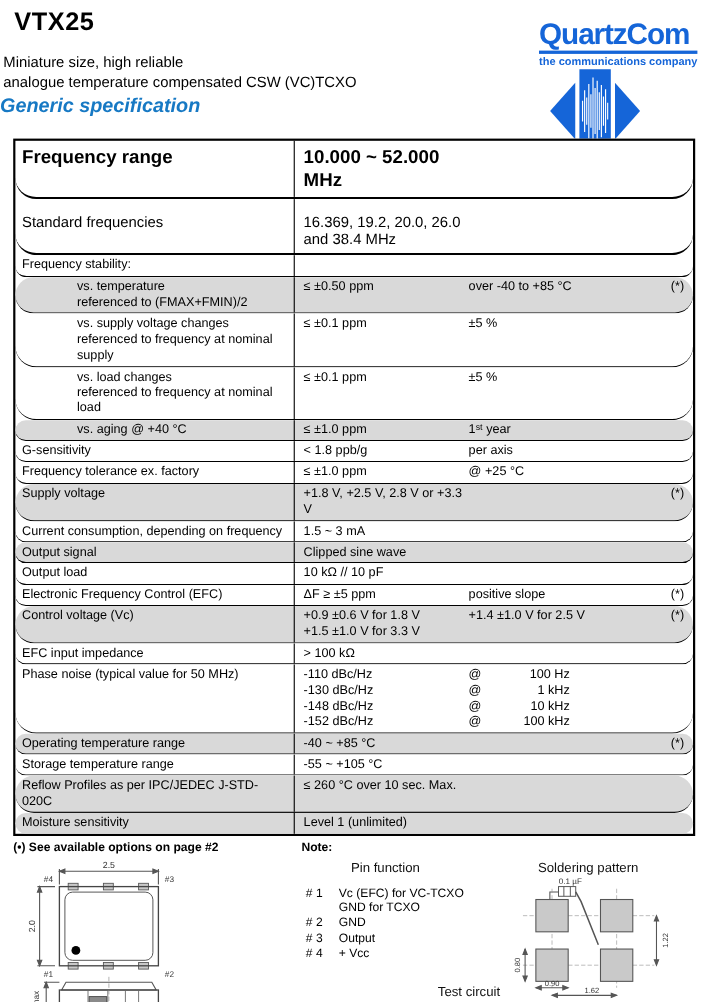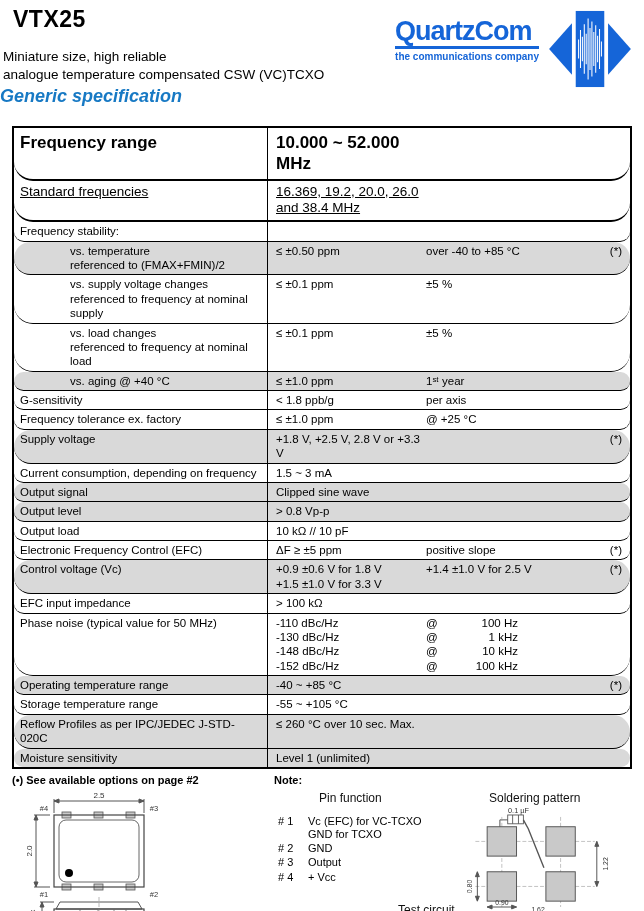--- a/index.html
+++ b/index.html
@@ -3,21 +3,21 @@
 <meta charset="utf-8">
 <style>
   html,body{margin:0;padding:0;background:#fff;}
   body{width:644px;height:911px;font-family:"Liberation Sans", sans-serif;color:#000;position:relative;overflow:hidden;}
   .page{position:relative;width:644px;height:911px;}
 
   
   .product{position:absolute;top:6px;left:13px;font-size:23px;font-weight:bold;letter-spacing:0.5px;}
   .subtitle{position:absolute;top:48px;left:3px;font-size:13.5px;line-height:1.35;}
   .doctype{position:absolute;top:86px;left:0;width:644px;font-size:18px;font-weight:bold;font-style:italic;color:#1779c4;}
-  .logo{position:absolute;top:10px;right:10px;display:flex;align-items:flex-start;}
+  .logo{position:absolute;top:10px;right:10px;display:flex;align-items:flex-start;flex-direction:column;}
   .logo-textblock{margin-top:8px;}
   .logo-word{font-size:27px;font-weight:bold;color:#1565d8;line-height:1;letter-spacing:-1px;border-bottom:3px solid #1565d8;padding-bottom:1px;}
   .logo-tag{font-size:10px;font-weight:bold;color:#1565d8;margin-top:2px;text-align:center;letter-spacing:0;}
   .logo-mark{margin-left:7px;}
 
   
   .content{position:absolute;top:126px;left:12px;width:620px;}
 
   
   #spec-table{border:2px solid #000;background:#fff;}
@@ -27,21 +27,21 @@
   .tlabel{flex:0 0 254px;width:254px;border-right:1px solid #000;padding:2px 6px;box-sizing:border-box;}
   .tlabel.indent{padding-left:56px;}
   .tvalue{flex:1;padding:2px 8px;box-sizing:border-box;}
   .vrow{display:flex;}
   .vcol{flex:0 0 150px;width:150px;}
   .ccol{flex:1;}
   .scol{width:36px;text-align:right;}
   .trow.h1{border-bottom:2px solid #000;}
   .trow.h1 .tlabel,.trow.h1 .tvalue{font-size:17px;font-weight:bold;padding-top:4px;padding-bottom:4px;}
   .trow.h2{border-bottom:2px solid #000;}
-  .trow.h2 .tlabel,.trow.h2 .tvalue{font-size:13.5px;padding-top:3px;padding-bottom:3px;text-decoration:underline;}
+  .trow.h2 .tlabel,.trow.h2 .tvalue{font-size:13.5px;padding-top:13px;padding-bottom:3px;}
   .pnline{display:flex;}
   .pnv{width:150px;}
   .pnat{width:26px;}
   .pnf{width:66px;text-align:right;}
 
   
   .footnote{display:flex;font-size:11px;font-weight:bold;margin-top:5px;}
   .fn-left{width:262px;}
   .fn-note-label{width:76px;}
   .fn-note-text{flex:1;}
@@ -259,34 +259,20 @@
           </div>
         </div>
         <div class="trow gray">
           <div class="tlabel">
             <div>Output signal</div>
           </div>
           <div class="tvalue">
             <div class="vrow">
               <div class="vcol">
                 <div>Clipped sine wave</div>
-              </div>
-              <div class="ccol"></div>
-              <div class="scol"></div>
-            </div>
-          </div>
-        </div>
-        <div class="trow gray">
-          <div class="tlabel">
-            <div>Output level</div>
-          </div>
-          <div class="tvalue">
-            <div class="vrow">
-              <div class="vcol">
-                <div>&gt; 0.8 Vp-p</div>
               </div>
               <div class="ccol"></div>
               <div class="scol"></div>
             </div>
           </div>
         </div>
         <div class="trow">
           <div class="tlabel">
             <div>Output load</div>
           </div>

